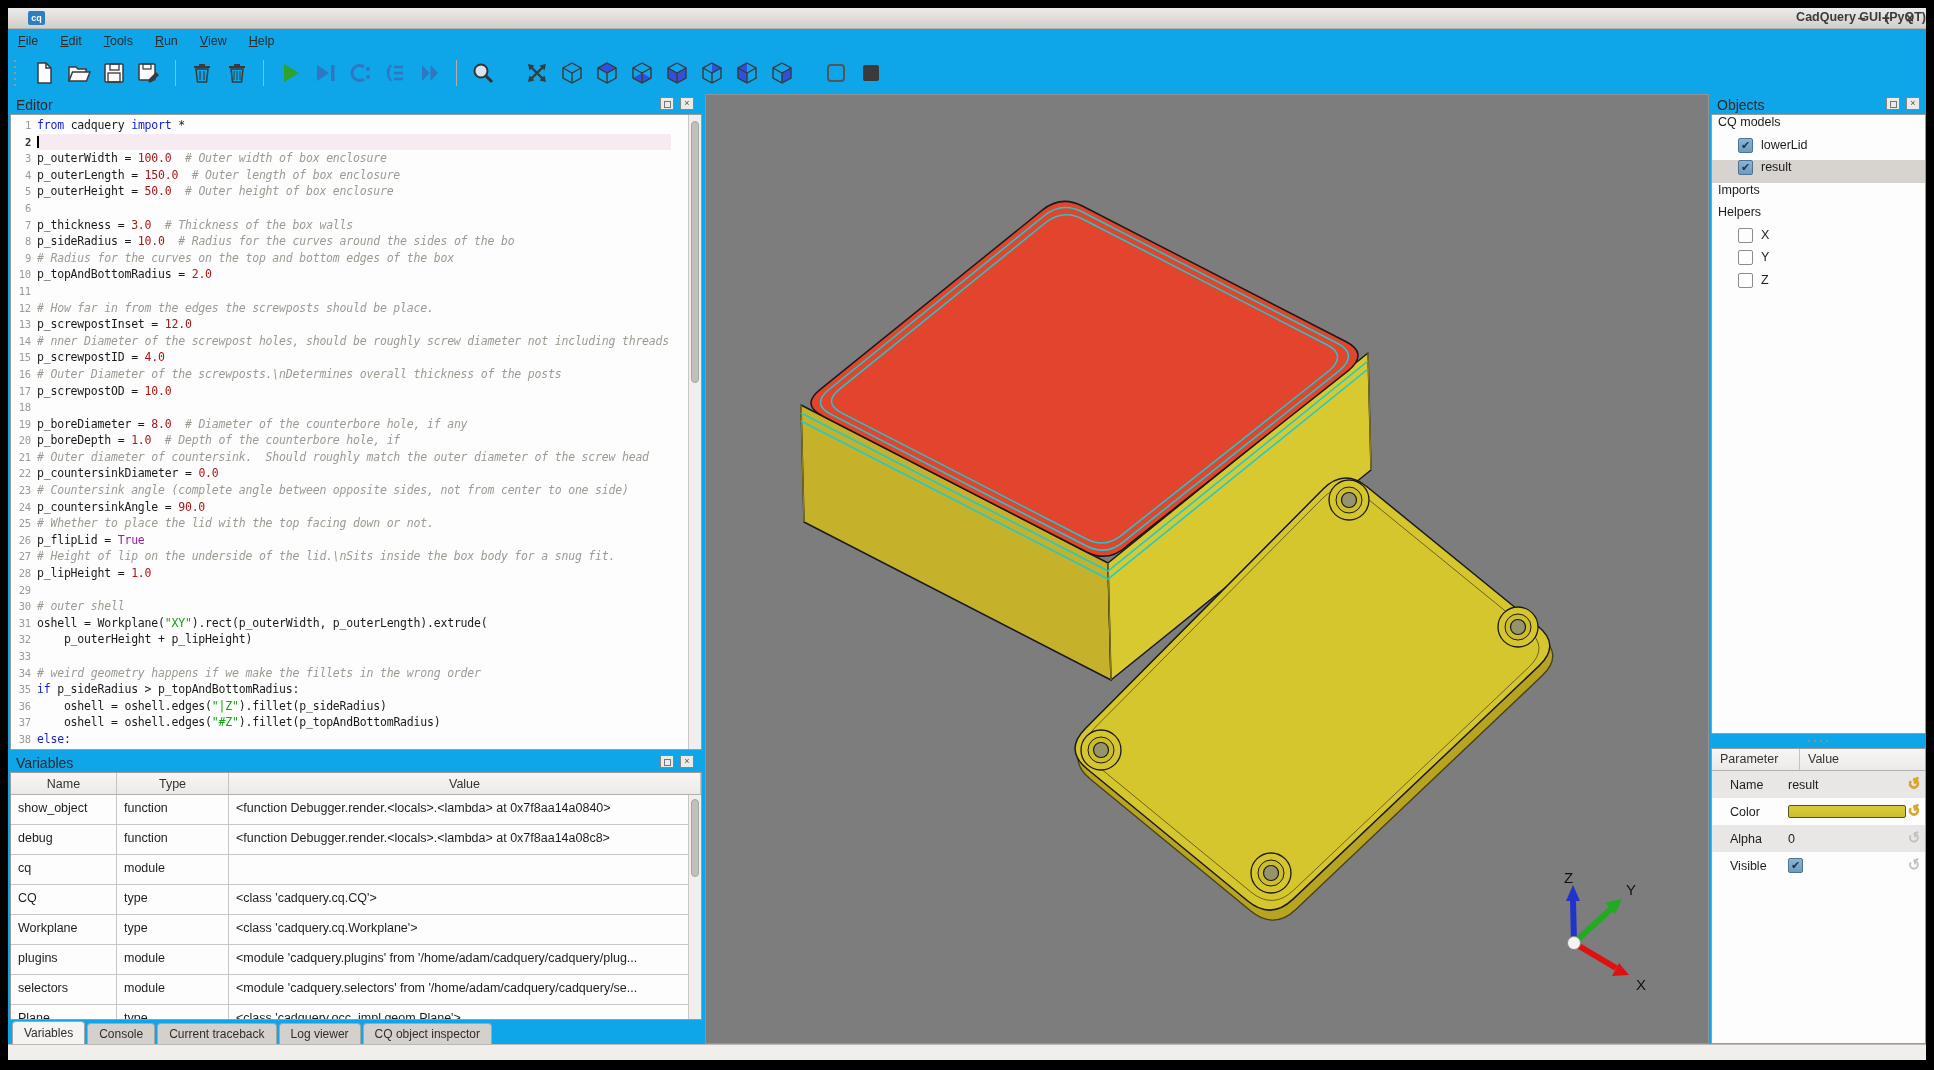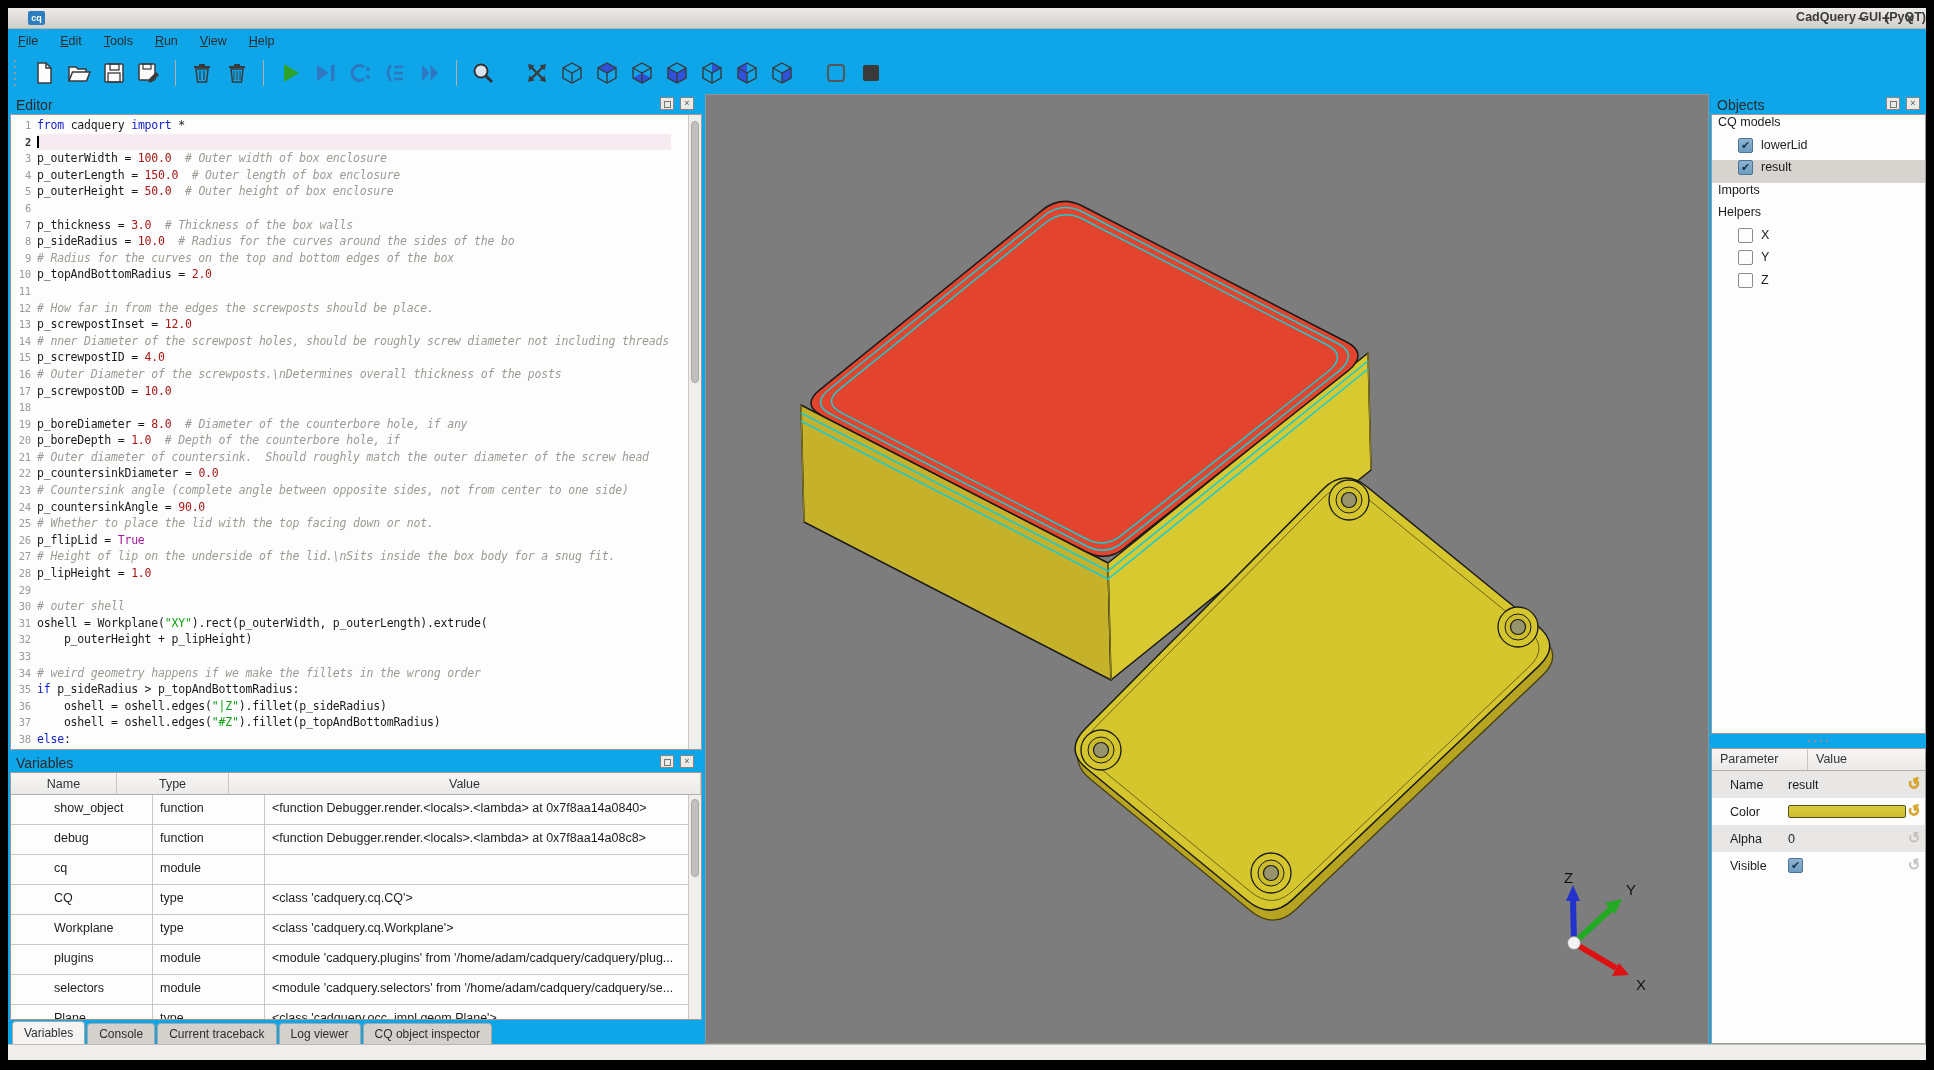--- a/index.html
+++ b/index.html
@@ -47,21 +47,21 @@
   .tk-bool{color:#a11da1;}
   .tk-pl{color:#1a1a1a;}
   .caret{display:inline-block;width:1.5px;height:12px;background:#000;vertical-align:-2px;}
   .vscroll{position:absolute;right:0;top:0;width:13px;height:100%;background:#f1efee;border-left:1px solid #c9c6c3;}
   .vhandle{position:absolute;left:2px;width:8px;background:#c2bfbc;border:1px solid #a8a5a2;border-radius:4px;}
 
   
   #vars-table{left:2px;top:764px;width:692px;height:248px;}
   #vhead{display:flex;height:22px;background:linear-gradient(#f7f6f5,#eceae8);border-bottom:1px solid #b4b0ac;font-size:12.5px;color:#333;}
   #vhead div{border-right:1px solid #c6c3c0;display:flex;align-items:center;justify-content:center;}
-  .vrow{display:flex;height:30px;border-bottom:1px solid #c9c6c3;font-size:12.5px;color:#1d1d1d;padding-left:36px;}
+  .vrow{display:flex;height:30px;border-bottom:1px solid #c9c6c3;font-size:12.5px;color:#1d1d1d;}
   .vrow div{border-right:1px solid #c9c6c3;padding:6px 0 0 7px;white-space:nowrap;overflow:hidden;}
   .c-name{width:106px;flex:none;}
   .c-type{width:112px;flex:none;}
   .c-val{flex:1;}
 
   
   #tabbar{position:absolute;left:4px;top:1013px;height:23px;display:flex;gap:2px;align-items:flex-end;}
   .tab{height:21px;padding:0 11px;font-size:12px;color:#2e2e2e;background:#d4d0cc;border:1px solid #a9a5a1;border-bottom:none;border-radius:4px 4px 0 0;display:flex;align-items:center;}
   .tab.active{background:#f6f4f2;height:23px;}
 
@@ -75,21 +75,21 @@
   .tlabel-group{padding-left:6px;}
   .cbx{width:15px;height:15px;border:1px solid #8f8b87;background:#fdfdfd;margin-left:26px;margin-right:8px;flex:none;border-radius:2px;font-size:11px;line-height:13px;text-align:center;color:#16344d;}
   .cbx.on{background:linear-gradient(#8fb3d1,#6d9cbf);border-color:#4a7396;}
   #splitter{position:absolute;left:1703px;top:726px;width:215px;height:14px;display:flex;align-items:center;justify-content:center;}
   #splitter .dots{width:26px;height:4px;background:radial-gradient(circle,#918d89 1px,transparent 1.3px);background-size:6px 4px;}
 
   
   #params{left:1703px;top:740px;width:215px;height:296px;}
   #phead{display:flex;height:22px;background:linear-gradient(#f7f6f5,#eceae8);border-bottom:1px solid #b4b0ac;font-size:12.5px;color:#333;}
   #phead div{padding:3px 0 0 8px;}
-  #phead .ph1{width:96px;border-right:1px solid #c6c3c0;}
+  #phead .ph1{width:88px;border-right:1px solid #c6c3c0;}
   .prow{height:27px;display:flex;align-items:center;font-size:12.5px;color:#1d1d1d;position:relative;}
   .prow:nth-child(odd){background:#e9e7e5;}
   .prow .plabel{width:76px;padding-left:18px;flex:none;}
   .prow .pval{flex:1;display:flex;align-items:center;}
   .undo{position:absolute;right:4px;top:4px;font-size:15px;font-weight:bold;transform:rotate(-15deg);}
   .undo.on{color:#e2a81c;text-shadow:0 0 1px #8a6a10;}
   .undo.off{color:#c3c1be;}
   .swatch{width:118px;height:13px;border:1px solid #56521f;border-radius:2px;background:linear-gradient(#d9cb3b,#c5b623);}
 
   

